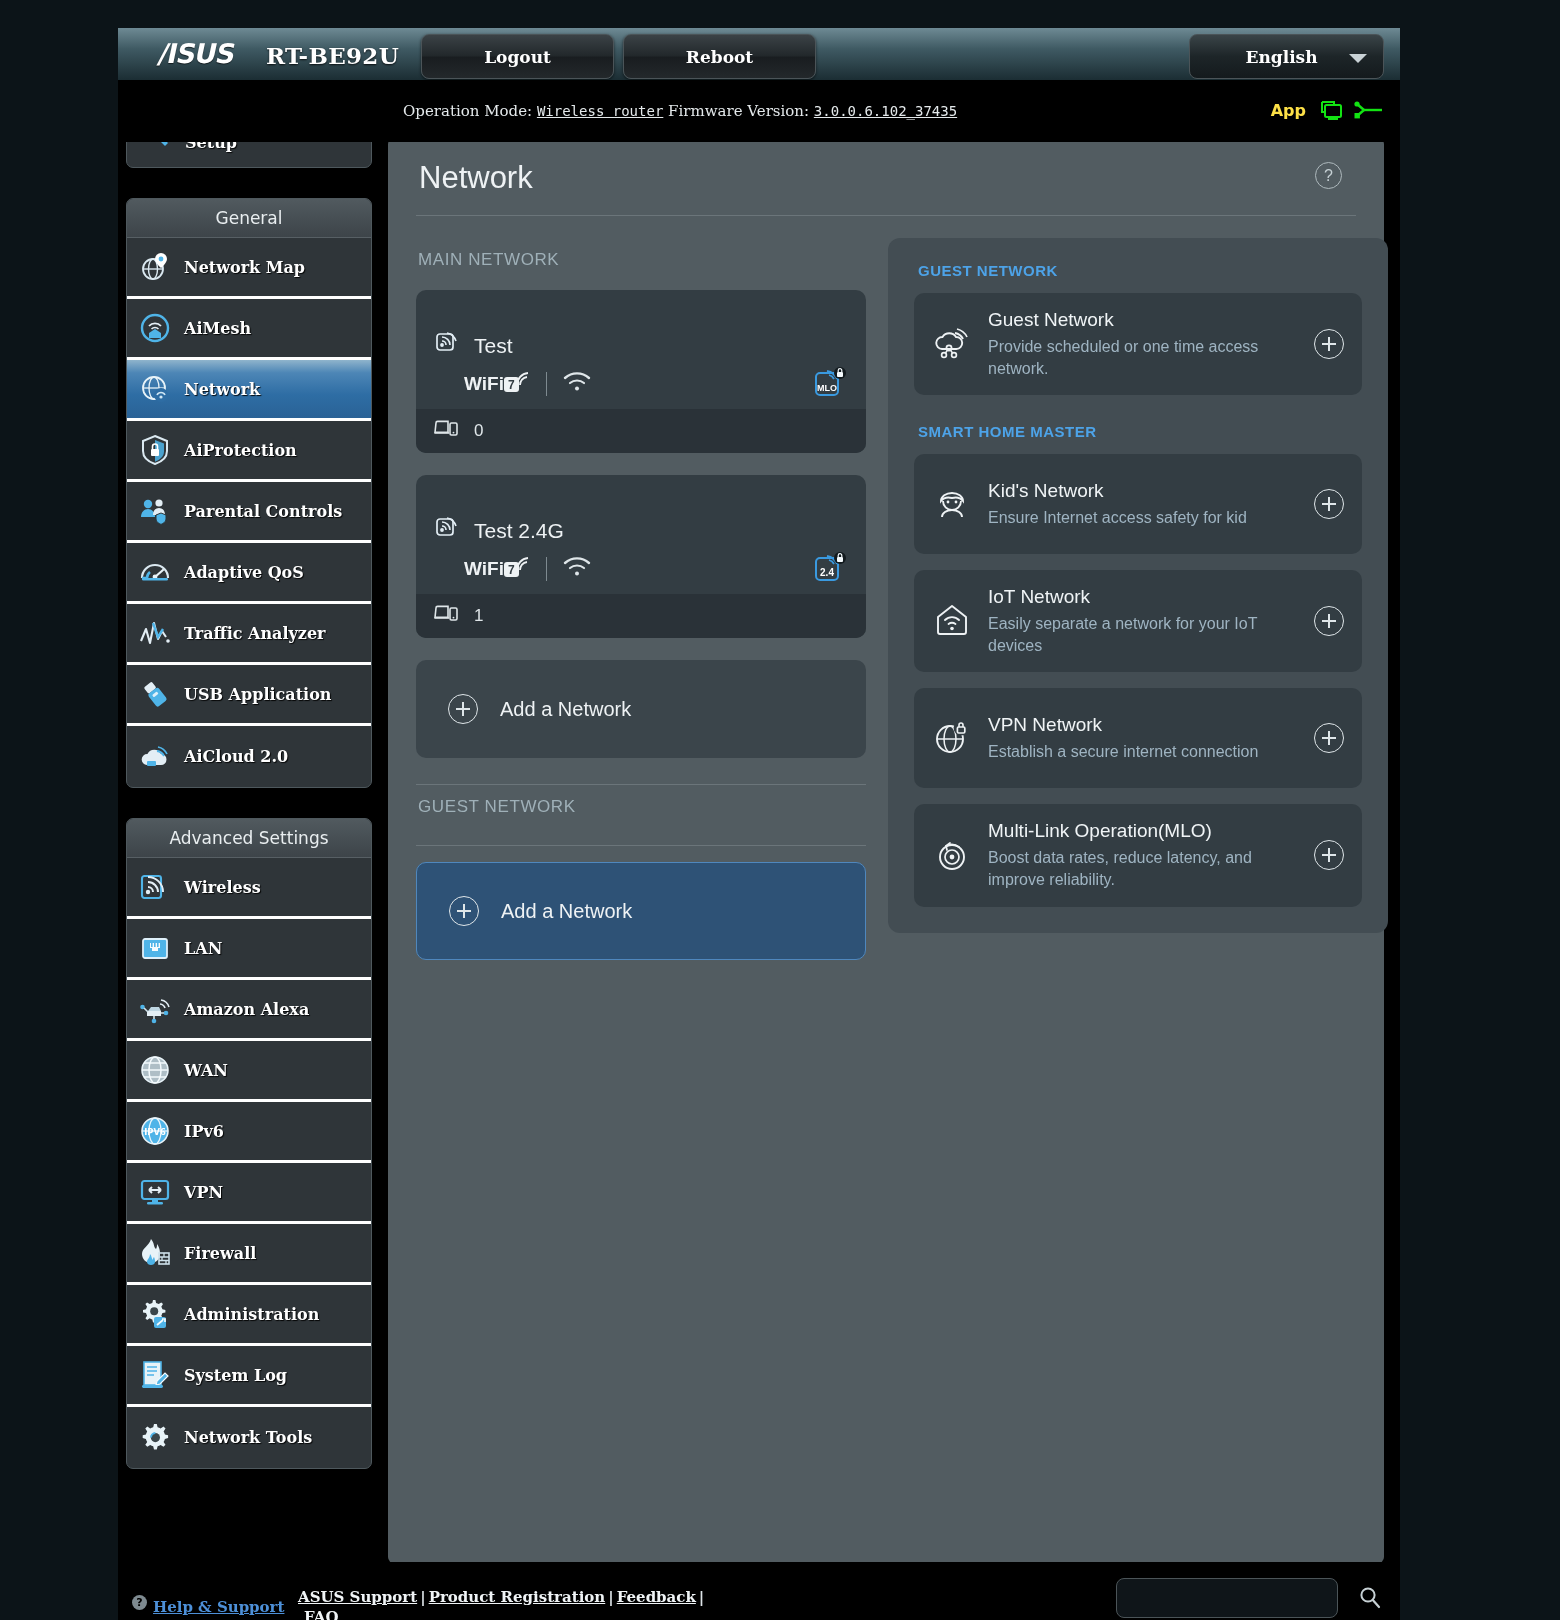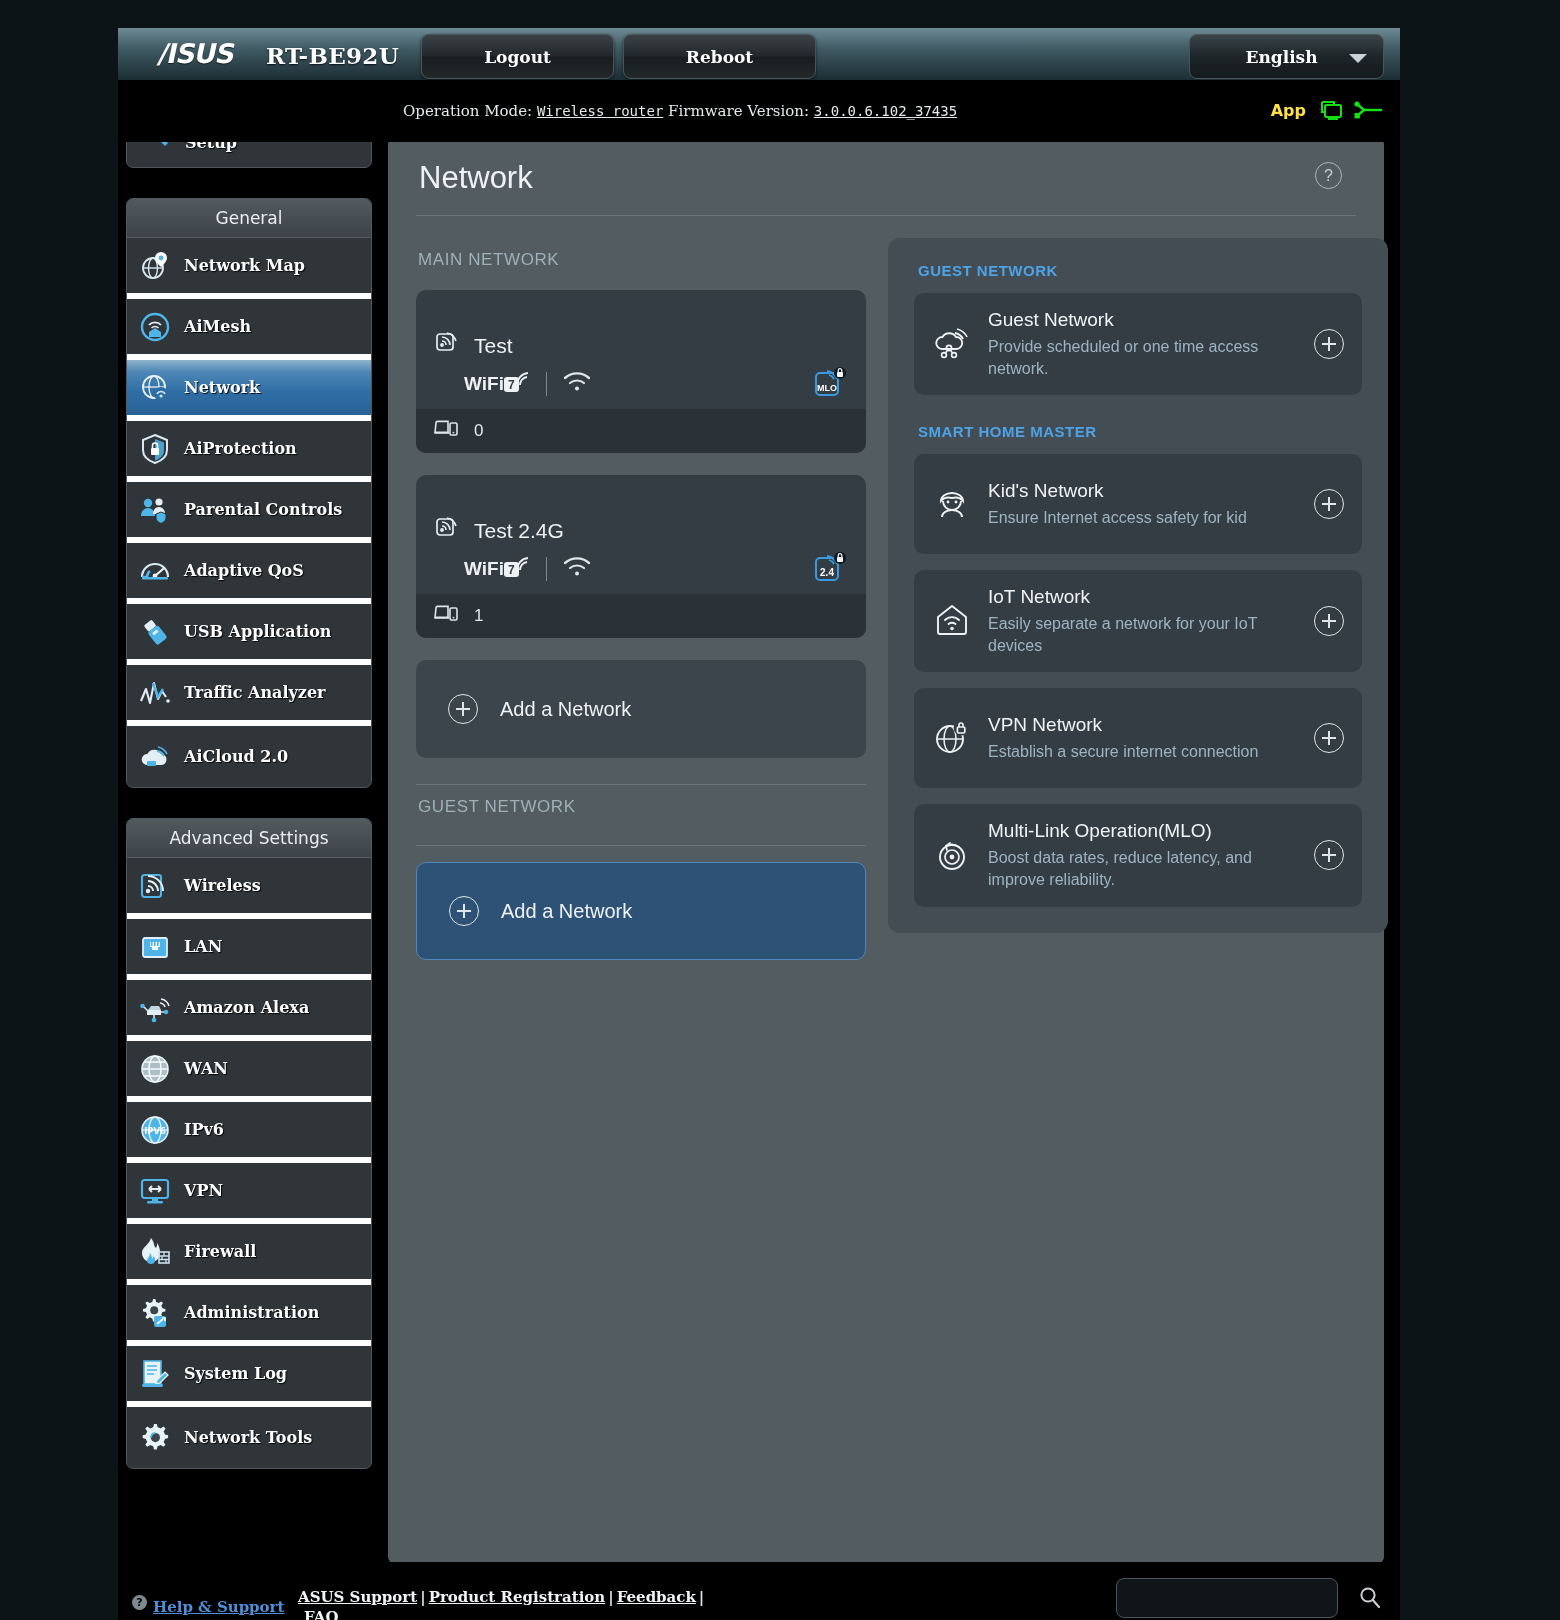--- a/index.html
+++ b/index.html
@@ -117,21 +117,21 @@
   }
   .nav-head {
     background: linear-gradient(180deg,#515a5f 0%,#3d4449 100%);
     color:#e9eef0; text-align:center; font-size:17px;
     padding: 9px 0; font-family:"DejaVu Sans", sans-serif;
     border-bottom: 1px solid #575f64;
   }
   .nav-item {
     display:flex; align-items:center; gap:12px;
     padding: 9px 11px; min-height: 61px;
-    border-bottom: 6px solid #ffffff;
+    border-bottom: 3px solid #ffffff;
     cursor:pointer; position:relative;
   }
   .nav-item:last-child { border-bottom:none; }
   .nav-item .lbl {
     color:#fff; font-size:16px; font-weight:700;
     font-family:"DejaVu Serif", serif;
     text-shadow: 1px 1px 1px rgba(0,0,0,.9);
   }
   .nav-item.active {
     background: linear-gradient(180deg,#8fb4cc 0%,#4d86b6 22%,#2e6da4 60%,#2a6296 100%);
@@ -425,39 +425,39 @@
             <circle cx="16" cy="21" r="2.4" fill="#e8f3f8"></circle>
             <rect x="3" y="22" width="26" height="2.6" rx="1.3" fill="#4fb4e8"></rect>
           </svg>
         </span>
         <span class="lbl">Adaptive QoS</span>
       </div>
 
       <div class="nav-item">
         <span class="nav-icon">
           <svg width="32" height="32" viewBox="0 0 32 32">
+            <path d="M2 24 L7 12 L11 26 L15 6 L19 22 L23 14 L27 20" fill="none" stroke="#e3eef5" stroke-width="2.1" stroke-linejoin="round"></path>
+            <path d="M14 6 L19 20 L24 12" fill="none" stroke="#4fb4e8" stroke-width="2.4"></path>
+            <circle cx="29" cy="24" r="1.8" fill="#e3eef5"></circle>
+          </svg>
+        </span>
+        <span class="lbl">Traffic Analyzer</span>
+      </div>
+
+      <div class="nav-item">
+        <span class="nav-icon">
+          <svg width="32" height="32" viewBox="0 0 32 32">
             <g transform="rotate(-38 16 16)">
               <rect x="11" y="4" width="10" height="8" rx="1.6" fill="#e3eef5"></rect>
               <rect x="9.5" y="12" width="13" height="16" rx="2.4" fill="#4fb4e8"></rect>
               <rect x="13" y="15" width="6" height="3" rx="1" fill="#dff0fa"></rect>
             </g>
           </svg>
         </span>
         <span class="lbl">USB Application</span>
-      </div>
-
-      <div class="nav-item">
-        <span class="nav-icon">
-          <svg width="32" height="32" viewBox="0 0 32 32">
-            <path d="M2 24 L7 12 L11 26 L15 6 L19 22 L23 14 L27 20" fill="none" stroke="#e3eef5" stroke-width="2.1" stroke-linejoin="round"></path>
-            <path d="M14 6 L19 20 L24 12" fill="none" stroke="#4fb4e8" stroke-width="2.4"></path>
-            <circle cx="29" cy="24" r="1.8" fill="#e3eef5"></circle>
-          </svg>
-        </span>
-        <span class="lbl">Traffic Analyzer</span>
       </div>
 
       <div class="nav-item">
         <span class="nav-icon">
           <svg width="32" height="32" viewBox="0 0 32 32">
             <path d="M8 24 a5.5 5.5 0 0 1 0.4 -11 A7.5 7.5 0 0 1 22 13 a5.5 5.5 0 0 1 0 11 z" fill="#e3eef5"></path>
             <path d="M18 10 a9 9 0 0 1 7 5" fill="none" stroke="#4fb4e8" stroke-width="1.9"></path>
             <path d="M19 6 a13 13 0 0 1 9 7" fill="none" stroke="#4fb4e8" stroke-width="1.7"></path>
             <rect x="8" y="20" width="9" height="5" rx="1" fill="#4fb4e8"></rect>
           </svg>

